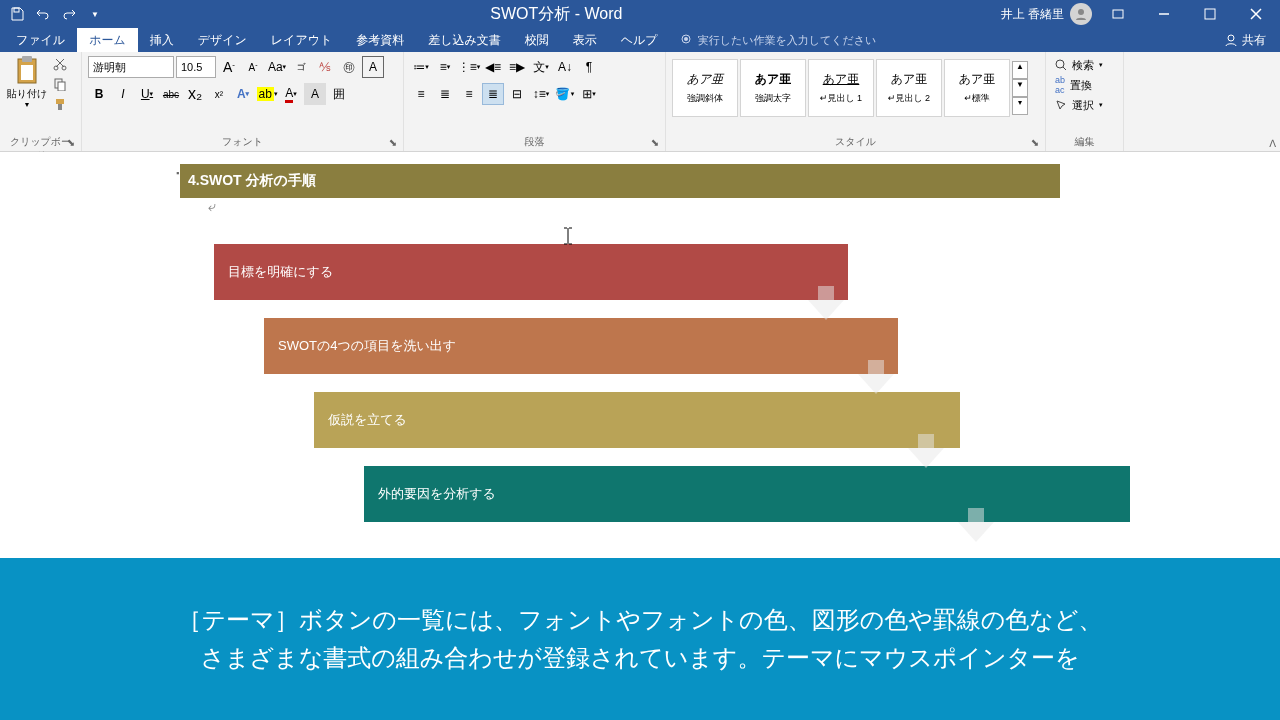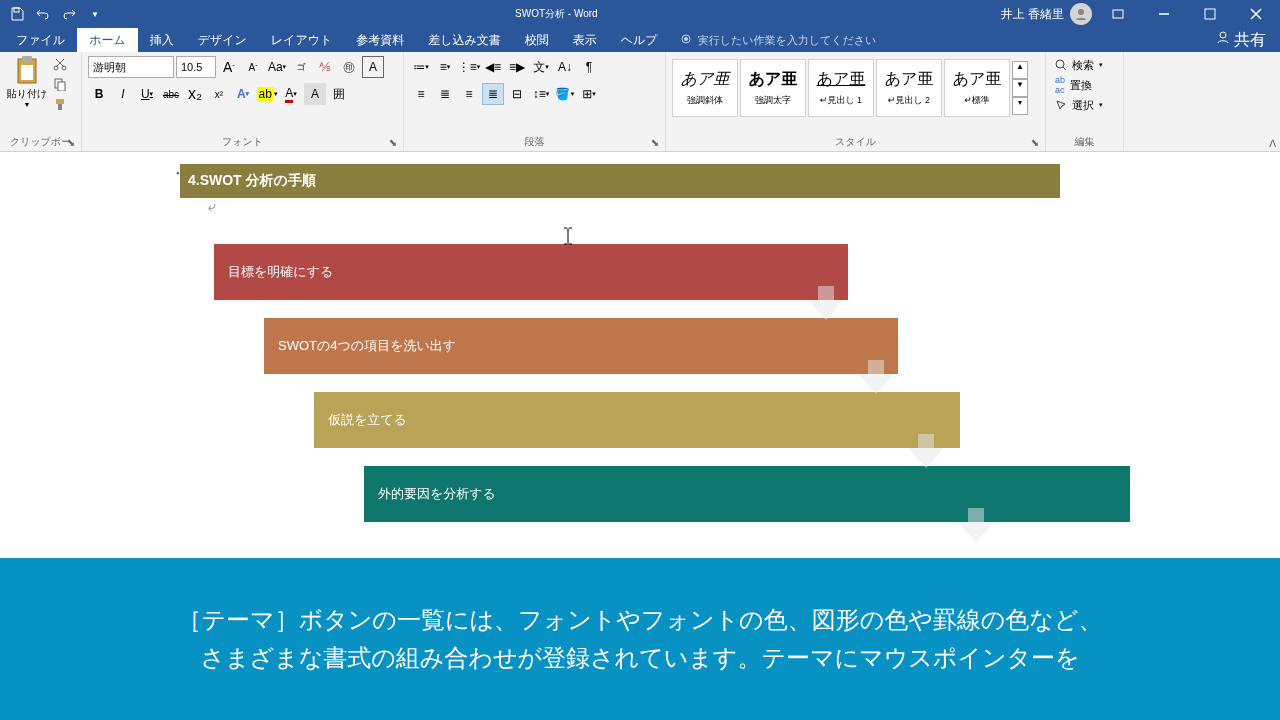--- a/index.html
+++ b/index.html
@@ -2,31 +2,31 @@
 <html><head>
 <meta charset="utf-8">
 <style>
 * { margin: 0; padding: 0; box-sizing: border-box; font-family: "Meiryo", "Yu Gothic", sans-serif; }
 body { width: 1280px; height: 720px; overflow: hidden; background: #fff; }
 
 .titlebar { height: 28px; background: #2b579a; display: flex; align-items: center; color: #fff; font-size: 11px; }
 .qat { display: flex; align-items: center; gap: 4px; padding: 0 6px; }
 .qat-btn { width: 22px; height: 22px; display: flex; align-items: center; justify-content: center; cursor: pointer; }
 .qat-btn svg { fill: #fff; }
-.title-center { flex: 1; text-align: center; font-size: 10px; }
+.title-center { flex: 1; text-align: center; font-size: 16px; }
 .title-right { display: flex; align-items: center; gap: 6px; padding-right: 4px; }
 .username { font-size: 12px; }
 .avatar { width: 22px; height: 22px; border-radius: 50%; background: #d4d4d4; display: flex; align-items: center; justify-content: center; }
 .win-btn { width: 40px; height: 28px; display: flex; align-items: center; justify-content: center; cursor: pointer; }
 
 .menubar { height: 24px; background: #2b579a; display: flex; align-items: center; padding: 0 4px; font-size: 12px; color: #fff; }
 .menu-tab { padding: 4px 12px; cursor: pointer; }
 .menu-tab.active { background: #fff; color: #2b579a; }
 .tellme { display: flex; align-items: center; margin-left: 10px; font-size: 11px; color: #c8d4ec; }
-.share-btn { margin-left: auto; display: flex; gap: 4px; padding: 0 10px; cursor: pointer; font-size: 16px; }
+.share-btn { margin-left: auto; display: flex; align-items: center; gap: 4px; padding: 0 10px; cursor: pointer; font-size: 12px; }
 
 .ribbon { height: 100px; background: #f3f3f3; border-bottom: 1px solid #d4d4d4; display: flex; position: relative; }
 .ribbon-group { border-right: 1px solid #e1e1e1; padding: 3px 6px 2px 6px; display: flex; flex-direction: column; }
 .group-label { text-align: center; font-size: 10px; color: #666; margin-top: auto; height: 14px; position: relative; }
 .group-dlg { position: absolute; right: -2px; bottom: 0; width: 12px; height: 12px; cursor: pointer; }
 
 .clipboard-grp { width: 82px; }
 .paste-big { display: flex; flex-direction: column; align-items: center; width: 42px; cursor: pointer; font-size: 10px; }
 .side-btns { display: flex; flex-direction: column; gap: 2px; margin-left: 2px; }
 .sb { width: 20px; height: 18px; display: flex; align-items: center; justify-content: center; cursor: pointer; }
@@ -34,21 +34,21 @@
 .font-grp { width: 322px; }
 .font-row { display: flex; align-items: center; gap: 2px; margin-bottom: 3px; height: 24px; }
 .fontname { width: 86px; height: 22px; border: 1px solid #ababab; font-size: 11px; padding: 2px 4px; background: #fff; }
 .fontsize { width: 40px; height: 22px; border: 1px solid #ababab; font-size: 11px; padding: 2px 4px; background: #fff; }
 .fbtn { width: 22px; height: 22px; display: flex; align-items: center; justify-content: center; cursor: pointer; font-size: 12px; border: 1px solid transparent; }
 
 .para-grp { width: 262px; }
 .style-grp { width: 380px; position: relative; }
 .style-gallery { display: flex; gap: 2px; height: 66px; align-items: center; }
 .style-item { width: 66px; height: 58px; border: 1px solid #d4d4d4; display: flex; flex-direction: column; align-items: center; justify-content: center; cursor: pointer; font-size: 9px; background: #fff; }
-.style-preview { font-size: 16px; margin-bottom: 4px; }
+.style-preview { font-size: 12px; margin-bottom: 4px; }
 .style-scroll { width: 16px; display: flex; flex-direction: column; }
 .style-scroll div { height: 18px; border: 1px solid #ababab; text-align: center; font-size: 8px; cursor: pointer; background: #fff; }
 
 .edit-grp { width: 78px; }
 .edit-btn { display: flex; align-items: center; gap: 5px; font-size: 11px; height: 20px; cursor: pointer; padding: 0 3px; }
 
 .collapse-btn { position: absolute; right: 4px; bottom: 2px; cursor: pointer; font-size: 10px; color: #666; }
 
 .document-area { position: relative; height: 406px; background: #fff; overflow: hidden; padding-top: 16px; }
 .heading-bar { margin-left: 180px; width: 880px; height: 34px; background: #8a7e3f; color: #fff; font-weight: bold; font-size: 14px; display: flex; align-items: center; padding-left: 8px; }

